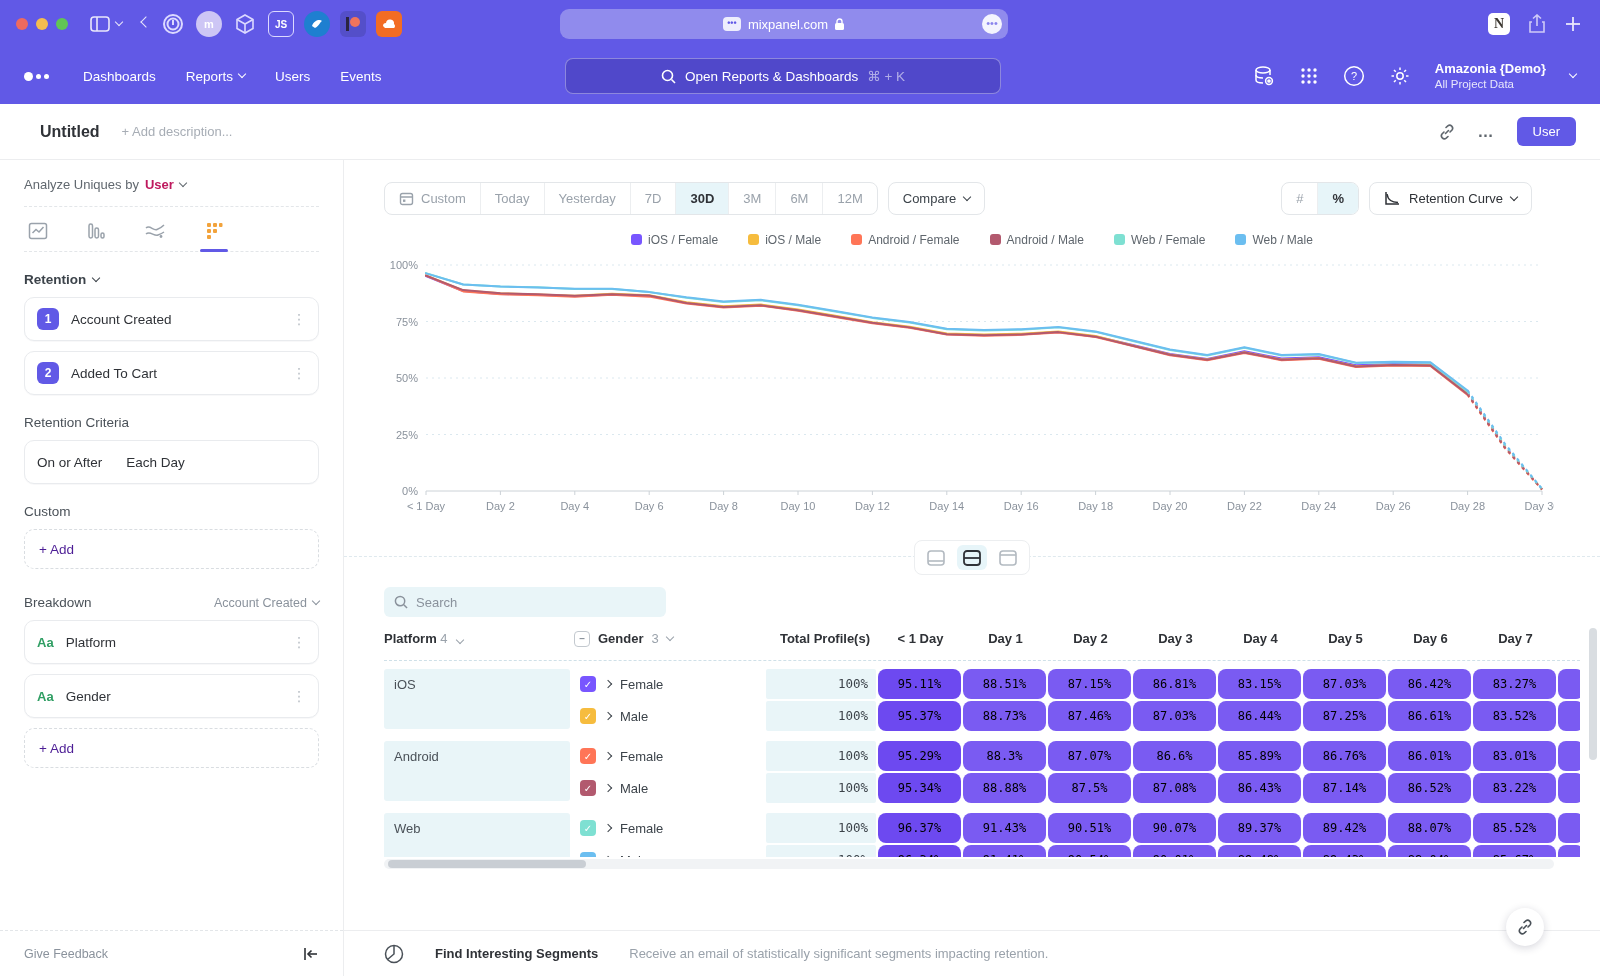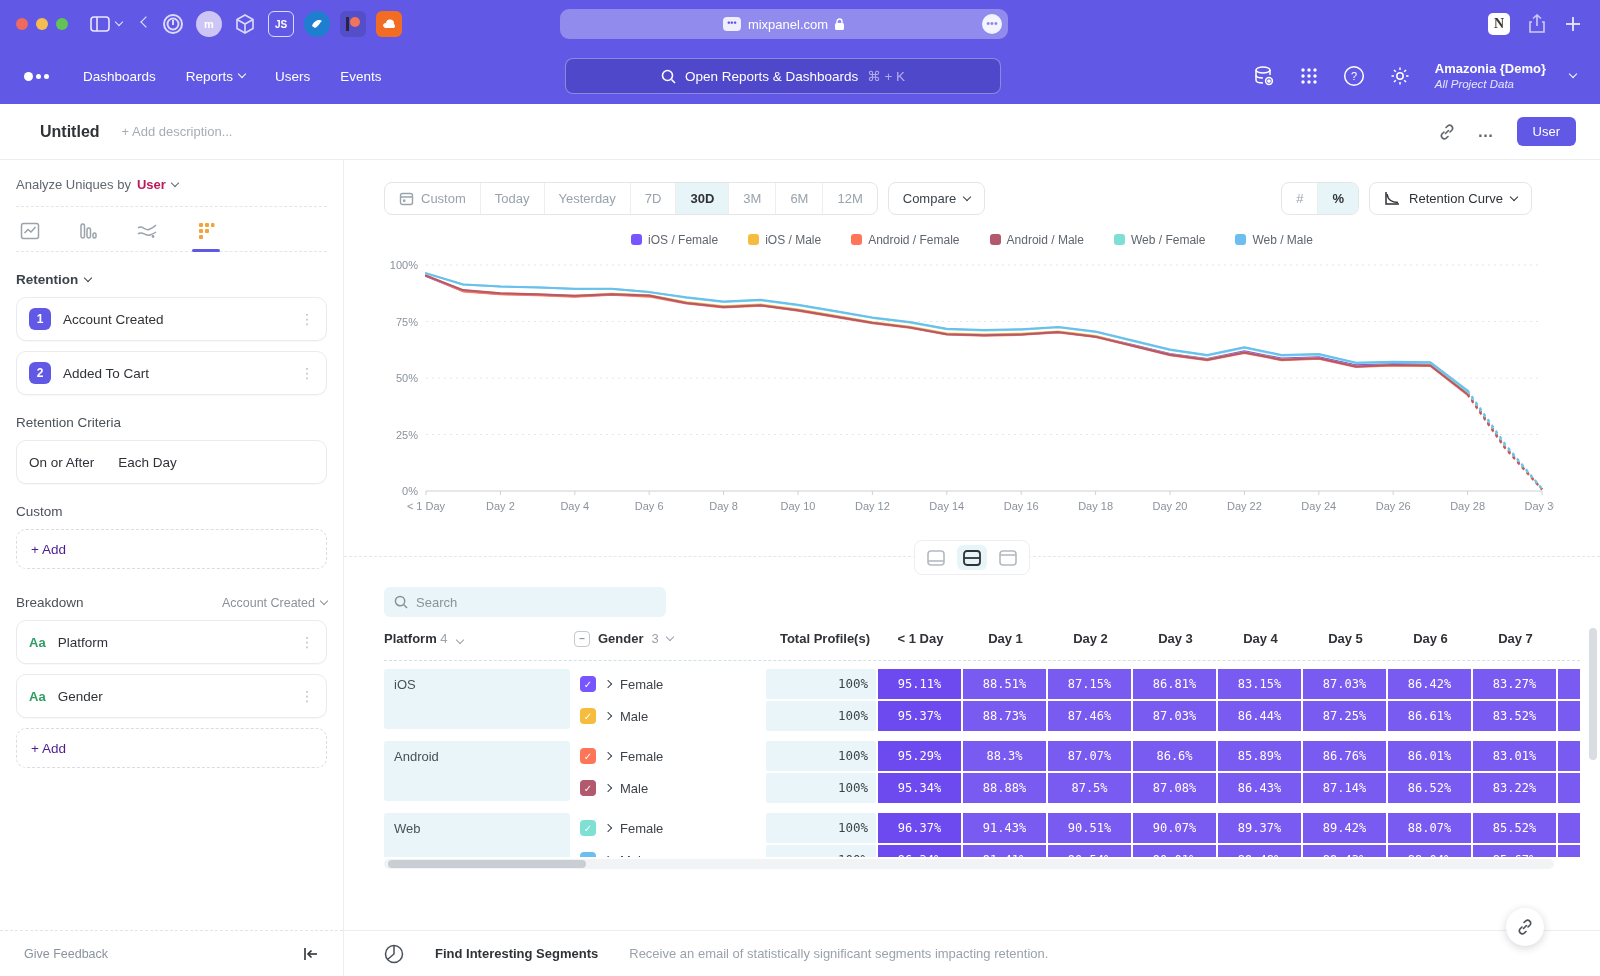--- a/index.html
+++ b/index.html
@@ -24,37 +24,37 @@
   .mpnav { height:56px; background:#6159e6; display:flex; align-items:center; padding:0 24px; position:relative; flex:none; }
   .logo-dots { display:flex; align-items:center; gap:3px; margin-right:34px; }
   .logo-dots i { background:#fff; border-radius:50%; display:block; }
   .navitem { color:#fff; font-size:13.5px; margin-right:30px; display:flex; align-items:center; gap:6px; cursor:default; }
   .mp-search { position:absolute; left:565px; width:436px; height:36px; top:10px; background:rgba(32,22,120,.25); border:1px solid rgba(255,255,255,.35);
     border-radius:8px; display:flex; align-items:center; justify-content:center; gap:9px; color:#fff; font-size:13.5px; }
   .mp-search .kbd { color:rgba(255,255,255,.55); }
   .mpnav-right { position:absolute; right:24px; display:flex; align-items:center; gap:24px; color:#fff; }
   .acct { text-align:left; line-height:1.25; }
   .acct .nm { font-size:13px; font-weight:bold; }
-  .acct .sub { font-size:11.5px; opacity:.85;font-style:italic; }
+  .acct .sub { font-size:11.5px; opacity:.85; }
 
   .chev { display:inline-block; width:6px; height:6px; border-right:1.6px solid currentColor; border-bottom:1.6px solid currentColor; transform:rotate(45deg); margin-top:-4px; }
   .chev.rt { transform:rotate(-45deg); margin-top:0; }
   .chev.lf { transform:rotate(135deg); }
 
   
   .rpt { height:56px; background:#fff; border-bottom:1px solid #ecedef; display:flex; align-items:center; padding:0 24px 0 40px; flex:none; }
   .rpt .title { font-size:16px; font-weight:bold; color:#2f3237; margin-right:22px; }
   .rpt .desc { font-size:13px; color:#a7adb5; }
   .rpt-right { margin-left:auto; display:flex; align-items:center; gap:22px; color:#5f666d; }
   .savebtn { background:#6159e6; color:#fff; font-size:13px; padding:7px 16px; border:none; border-radius:6px; }
 
   
   .bodyrow { flex:1; display:flex; min-height:0; }
   .sidebar { width:344px; flex:none; border-right:1px solid #ecedef; display:flex; flex-direction:column; }
-  .sb-scroll { flex:1; padding:0 16px; overflow:hidden; }
+  .sb-scroll { flex:1; padding:0 24px; overflow:hidden; }
   .sb-row1 { padding:17px 0 14px; border-bottom:1px dashed #e3e6e9; font-size:13px; color:#60676e; display:flex; align-items:center; gap:6px;}
   .sb-row1 b { color:#be185d; font-weight:bold; }
   .tabs { display:flex; gap:38px; padding:14px 4px 0; border-bottom:1px dashed #e3e6e9; }
   .tab { padding-bottom:10px; position:relative; color:#9aa2ab; }
   .tab.active { color:#f2a33c; }
   .tab.active::after { content:""; position:absolute; left:-4px; right:-4px; bottom:-1px; height:3px; background:#6159e6; border-radius:2px;}
   .sb-h { font-size:13.5px; color:#3c434a; font-weight:bold; margin:20px 0 10px; display:flex; align-items:center; gap:7px;}
   .sb-h.plain { font-weight:normal; color:#4a5158; }
   .card { border:1px solid #e9ebee; border-radius:10px; background:#fff; height:44px; display:flex; align-items:center; padding:0 12px; margin-bottom:10px; box-shadow:0 1px 1px rgba(40,40,60,.03); }
   .badge { width:22px; height:22px; border-radius:6px; background:#6159e6; color:#fff; font-size:12px; font-weight:bold; text-align:center; line-height:22px; margin-right:12px; flex:none;}
@@ -93,21 +93,21 @@
   .thead .muted { color:#9aa2ab; }
   .thead .dh { text-align:center; font-weight:bold; }
   .thead .th-total { text-align:right; padding-right:8px; font-weight:bold;}
   .tbody { height:196px; overflow:hidden; padding-top:8px; }
   .tgroup { position:relative; margin-bottom:10px; }
   .platblock { position:absolute; left:0; top:0; bottom:2px; width:186px; background:#e9f5f8; border-radius:3px; padding:8px 10px; font-size:13px; color:#4a5158;}
   .trow { display:flex; margin-left:190px; margin-bottom:2px; height:30px; }
   .gcell { width:190px; flex:none; display:flex; align-items:center; gap:9px; padding-left:6px; font-size:13px; color:#3c434a; margin-right:2px;}
   .cbx { width:16px; height:16px; border-radius:4px; color:#fff; font-size:10px; display:flex; align-items:center; justify-content:center; flex:none;}
   .totcell { width:110px; flex:none; background:#e9f5f8; border-radius:2px; text-align:right; padding-right:8px; line-height:30px; font-size:12.5px; color:#3c434a; font-family:"DejaVu Sans Mono",monospace; margin-right:2px;}
-  .vcell { width:83px; flex:none; margin-right:2px; border-radius:0; background:#7a5bf2; color:#ffffff; text-align:center; line-height:30px; font-size:12px; font-family:"DejaVu Sans Mono",monospace;}
+  .vcell { width:83px; flex:none; margin-right:2px; border-radius:8px; background:#7a5bf2; color:#000000; text-align:center; line-height:30px; font-size:12px; font-family:"DejaVu Sans Mono",monospace;}
   .vcell.first { background:#6d49f0; }
   .vcell.sliver { width:26px; margin-right:0; }
   .hscroll { height:10px; background:#f1f3f5; border-radius:5px; margin-top:2px; position:relative; width:1170px;}
   .hscroll .thumb { position:absolute; left:4px; top:1px; height:8px; width:198px; border-radius:4px; background:#c9ced4; }
   .vscroll { position:absolute; right:3px; top:468px; width:8px; height:132px; border-radius:4px; background:#d9dde1; }
 
   
   .footer { height:46px; border-top:1px solid #ecedef; display:flex; align-items:center; padding:0 40px; gap:31px; flex:none;}
   .footer .t { font-size:13px; font-weight:bold; color:#2f3237; }
   .footer .s { font-size:13px; color:#9aa2ab; }

